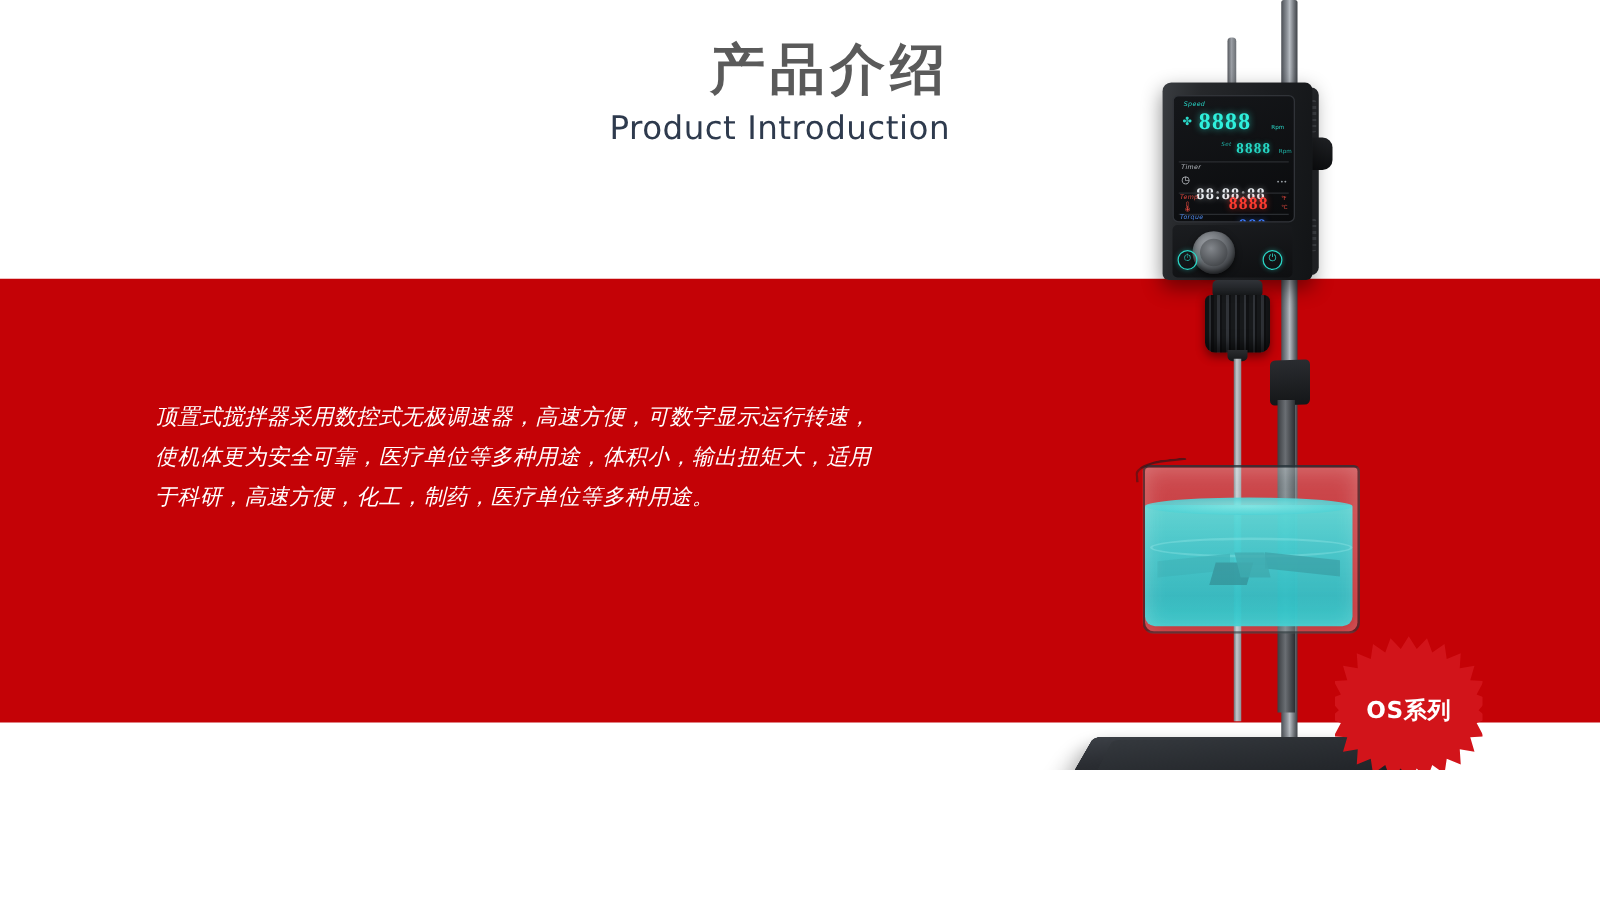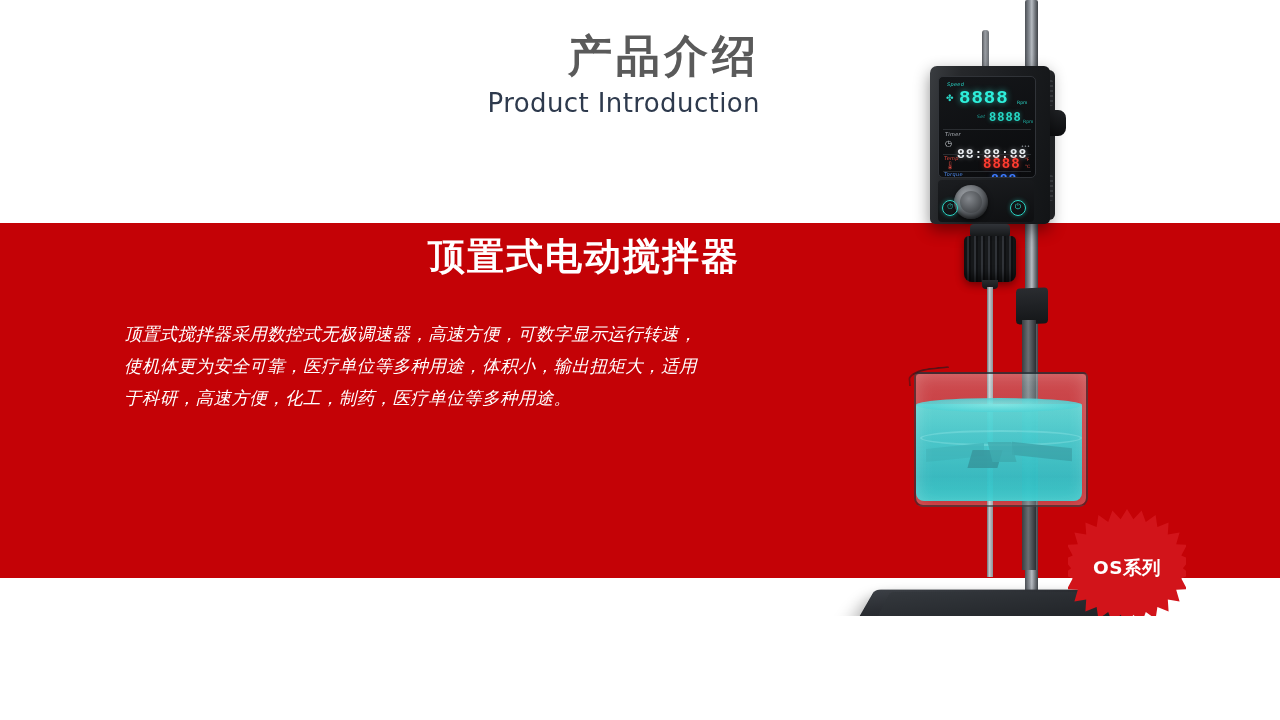--- a/index.html
+++ b/index.html
@@ -88,21 +88,21 @@
 
   
   .screen{
     position:absolute;left:108px;top:76px;width:96px;height:100px;
     background:linear-gradient(160deg,#15171a,#0a0b0d);
     border-radius:5px;border:1px solid #303338;
     overflow:hidden;
   }
   .row{position:absolute;left:0;width:96px;}
   .lbl{font-size:5px;letter-spacing:.3px;font-style:italic;}
-  .seg{font-family:Liberation Mono, monospace;font-weight:bold;letter-spacing:1px;}
+  .seg{font-family:Liberation Serif, serif;font-weight:bold;letter-spacing:1px;}
   .unit{font-size:4.5px;}
 
   .r-speed{top:4px;height:34px;}
   .r-speed .lbl{position:absolute;left:8px;top:0;color:#27d7c8;}
   .r-speed .seg{position:absolute;left:20px;top:6px;font-size:19px;color:#2ef0dc;text-shadow:0 0 6px rgba(46,240,220,.65);}
   .r-speed .unit{position:absolute;left:78px;top:19px;color:#2ad8c8;}
   .r-speed .icon{position:absolute;left:7px;top:12px;color:#2ad8c8;font-size:9px;}
 
   .r-set{top:34px;height:16px;}
   .r-set .lbl{position:absolute;left:38px;top:3px;color:#1fb7ab;font-size:4.5px;}
@@ -258,21 +258,20 @@
 
   <div class="header">
     <div class="header-inner">
       <div class="title-cn">产品介绍</div>
       <div class="title-en">Product Introduction</div>
     </div>
   </div>
 
   <div class="band"></div>
 
-  <div class="band-title">顶置式电动搅拌器</div>
 
   <div class="band-body">
     <p>顶置式搅拌器采用数控式无极调速器，高速方便，可数字显示运行转速，</p>
     <p>使机体更为安全可靠，医疗单位等多种用途，体积小，输出扭矩大，适用</p>
     <p>于科研，高速方便，化工，制药，医疗单位等多种用途。</p>
   </div>
 
   <div class="product">
 
     <div class="pole"></div>

